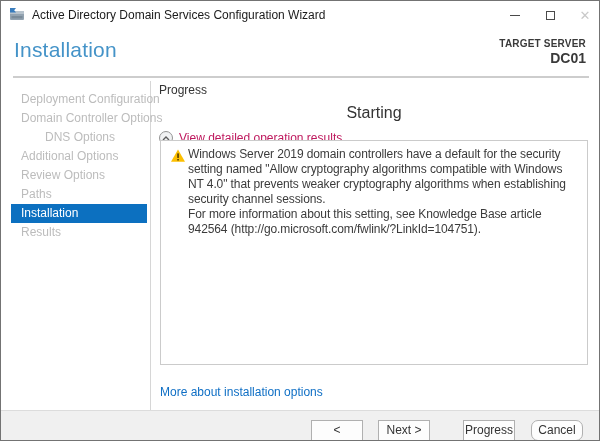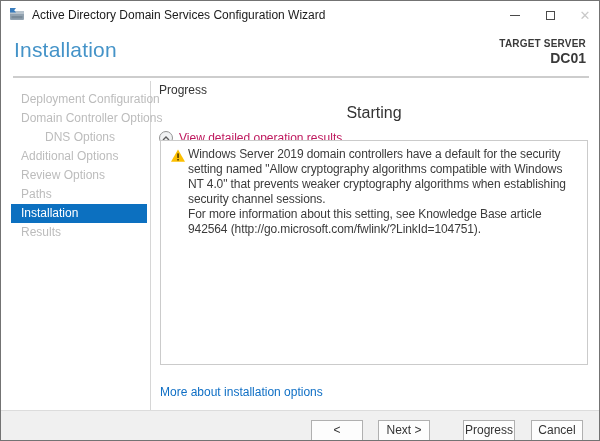--- a/index.html
+++ b/index.html
@@ -67,21 +67,21 @@
   }
   .f-btn{
     position:absolute;top:9px;height:21px;width:52px;
     background:#fdfdfd;border:1px solid #b0b0b0;
     font-size:12px;color:#333;text-align:center;line-height:19px;
     font-family:"Liberation Sans", sans-serif;padding:0;
   }
   .btn-previous{left:310px;}
   .btn-next{left:377px;}
   .btn-install{left:462px;}
-  .btn-cancel{left:530px;}
+  .btn-cancel{left:530px;border-radius:7px;}
 </style>
 </head>
 <body>
 
 <div class="window">
 
   <div class="titlebar">
     <span class="app-icon">
       <svg width="16" height="16" viewBox="0 0 16 16">
         <rect x="1" y="4" width="14" height="9" rx="1" fill="#93a3b1"></rect>

